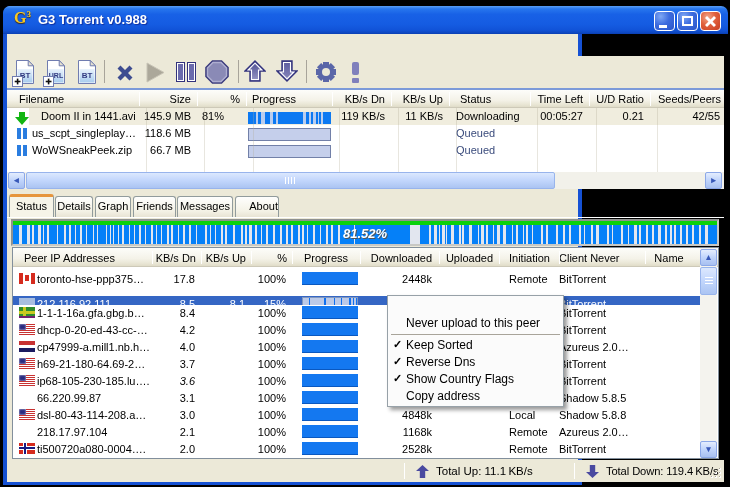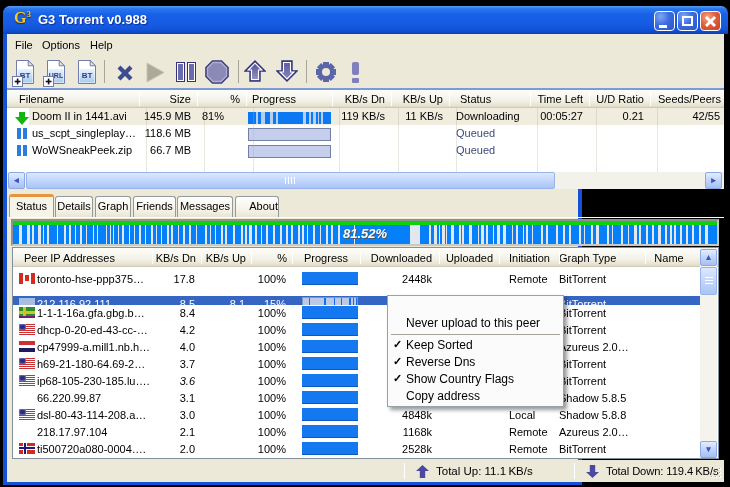--- a/index.html
+++ b/index.html
@@ -57,25 +57,20 @@
       </div>
   <div class="tbtn max" style="left:674px;">
         <div class="abs" style="left:4px;top:4px;width:11px;height:10px;border:2px solid #fff;"></div>
       </div>
   <div class="tbtn cls" style="left:697px;">
         <svg class="abs" style="left:3px;top:3px;" width="13" height="13" viewBox="0 0 13 13">
           <path d="M1 3 L3 1 L6.5 4.5 L10 1 L12 3 L8.5 6.5 L12 10 L10 12 L6.5 8.5 L3 12 L1 10 L4.5 6.5 Z" fill="#fff"></path>
         </svg>
       </div>
  </div>
- <div id="menubar">
-      <span style="left:8px;">File</span>
-      <span style="left:35px;">Options</span>
-      <span style="left:83px;">Help</span>
-    </div>
  <div id="toolbar">
       <svg class="abs" style="left:5px;top:4px;" width="25" height="28" viewBox="0 0 25 28">
         <defs>
           <linearGradient id="docg" x1="0" y1="0" x2="0" y2="1">
             <stop offset="0" stop-color="#E8F2FC"></stop>
             <stop offset="1" stop-color="#A8CCEE"></stop>
           </linearGradient>
         </defs>
         <path d="M4.5 0.5 H16.2 L21.5 5.8 V23.5 H4.5 Z" fill="#fff" stroke="#707CB0"></path>
         <path d="M16.2 0.5 V5.8 H21.5 Z" fill="#E4E1D0" stroke="#707CB0"></path>
@@ -195,21 +190,21 @@
       <div class="abs" style="left:391px;top:0;width:1px;height:64px;background:rgba(178,172,150,0.30);z-index:5;"></div>
       <div class="abs" style="left:449px;top:0;width:1px;height:64px;background:rgba(178,172,150,0.30);z-index:5;"></div>
       <div class="abs" style="left:530px;top:0;width:1px;height:64px;background:rgba(178,172,150,0.30);z-index:5;"></div>
       <div class="abs" style="left:589px;top:0;width:1px;height:64px;background:rgba(178,172,150,0.30);z-index:5;"></div>
       <div class="abs" style="left:650px;top:0;width:1px;height:64px;background:rgba(178,172,150,0.30);z-index:5;"></div>
       <div class="mrow" style="top:0px;">
         <div class="abs" style="left:22px;top:0;width:695px;height:17px;background:#F0EDDE;"></div>
         <svg class="abs" style="left:8px;top:4px;" width="14" height="13" viewBox="0 0 14 13">
           <path d="M4 0 L10 0 L10 5 L14 5 L7 13 L0 5 L4 5 Z" fill="#12B512"></path>
         </svg>
-        <span class="cell" style="left:25px;">Doom II in 1441.avi</span>
+        <span class="cell" style="left:34px;">Doom II in 1441.avi</span>
         <span class="cell r" style="left:70px;width:114px;">145.9 MB</span>
         <span class="cell r" style="left:124px;width:93px;">81%</span>
         <div class="abs" style="left:241px;top:4px;width:83px;height:12px;background:#0C79F2;">
           <div class="abs" style="left:8px;top:0;width:2px;height:12px;background:#B9CDEF;"></div>
           <div class="abs" style="left:13px;top:0;width:4px;height:12px;background:#B9CDEF;"></div>
           <div class="abs" style="left:22px;top:0;width:3px;height:12px;background:#B9CDEF;"></div>
           <div class="abs" style="left:28px;top:0;width:2px;height:12px;background:#B9CDEF;"></div>
           <div class="abs" style="left:55px;top:0;width:3px;height:12px;background:#B9CDEF;"></div>
           <div class="abs" style="left:61px;top:0;width:2px;height:12px;background:#B9CDEF;"></div>
           <div class="abs" style="left:65px;top:0;width:3px;height:12px;background:#B9CDEF;"></div>
@@ -379,21 +374,21 @@
  <div id="peer">
       <div id="phead">
         <span class="hc" style="left:11px;">Peer IP Addresses</span>
         <span class="hc r" style="left:139px;width:44px;">KB/s Dn</span>
         <span class="hc r" style="left:188px;width:45px;">KB/s Up</span>
         <span class="hc r" style="left:238px;width:36px;">%</span>
         <span class="hc" style="left:279px;width:68px;text-align:center;">Progress</span>
         <span class="hc r" style="left:347px;width:72px;">Downloaded</span>
         <span class="hc r" style="left:426px;width:54px;">Uploaded</span>
         <span class="hc" style="left:496px;">Initiation</span>
-        <span class="hc" style="left:546px;">Graph Type</span>
+        <span class="hc" style="left:546px;">Client Never</span>
         <span class="hc" style="left:632px;width:48px;text-align:center;">Name</span>
         <div class="hsep" style="left:139px;"></div>
         <div class="hsep" style="left:188px;"></div>
         <div class="hsep" style="left:238px;"></div>
         <div class="hsep" style="left:279px;"></div>
         <div class="hsep" style="left:347px;"></div>
         <div class="hsep" style="left:426px;"></div>
         <div class="hsep" style="left:486px;"></div>
         <div class="hsep" style="left:546px;"></div>
         <div class="hsep" style="left:632px;"></div>

